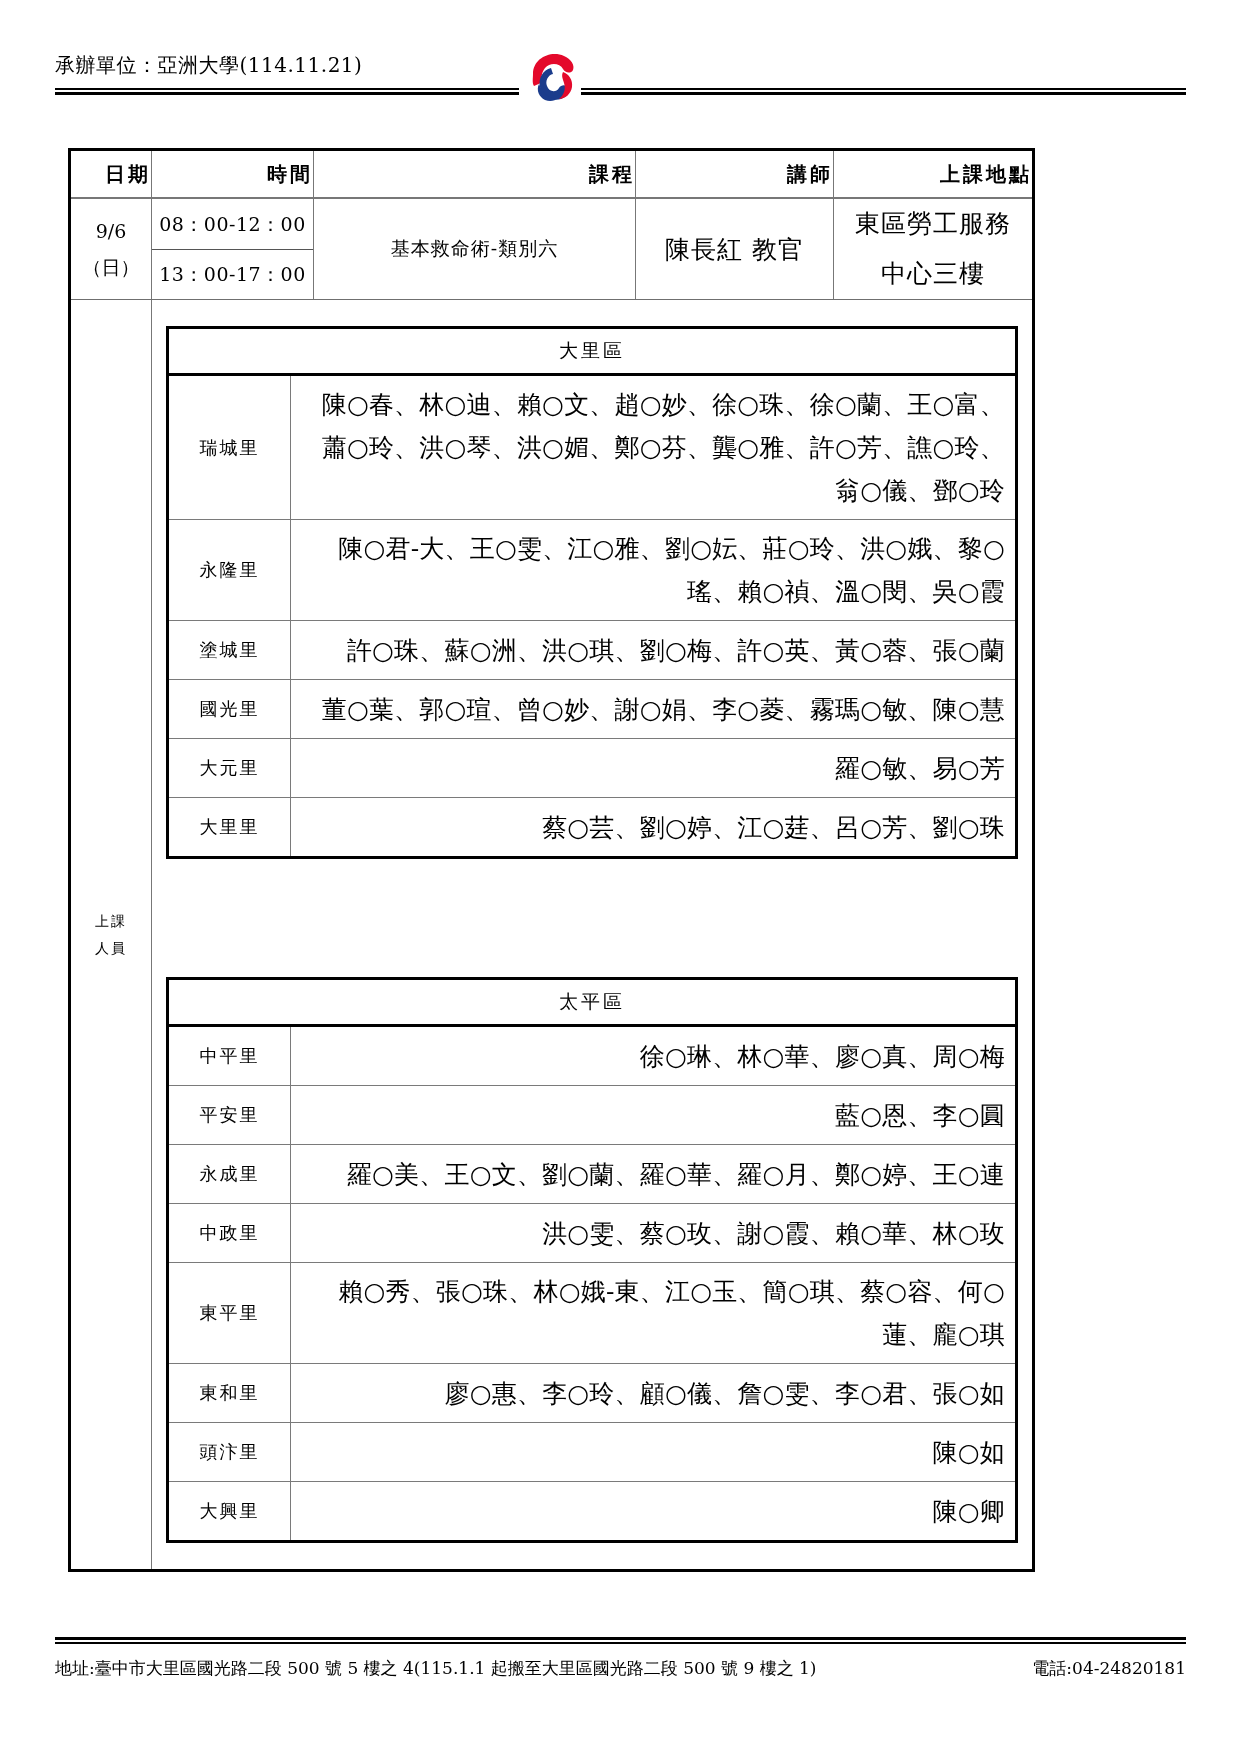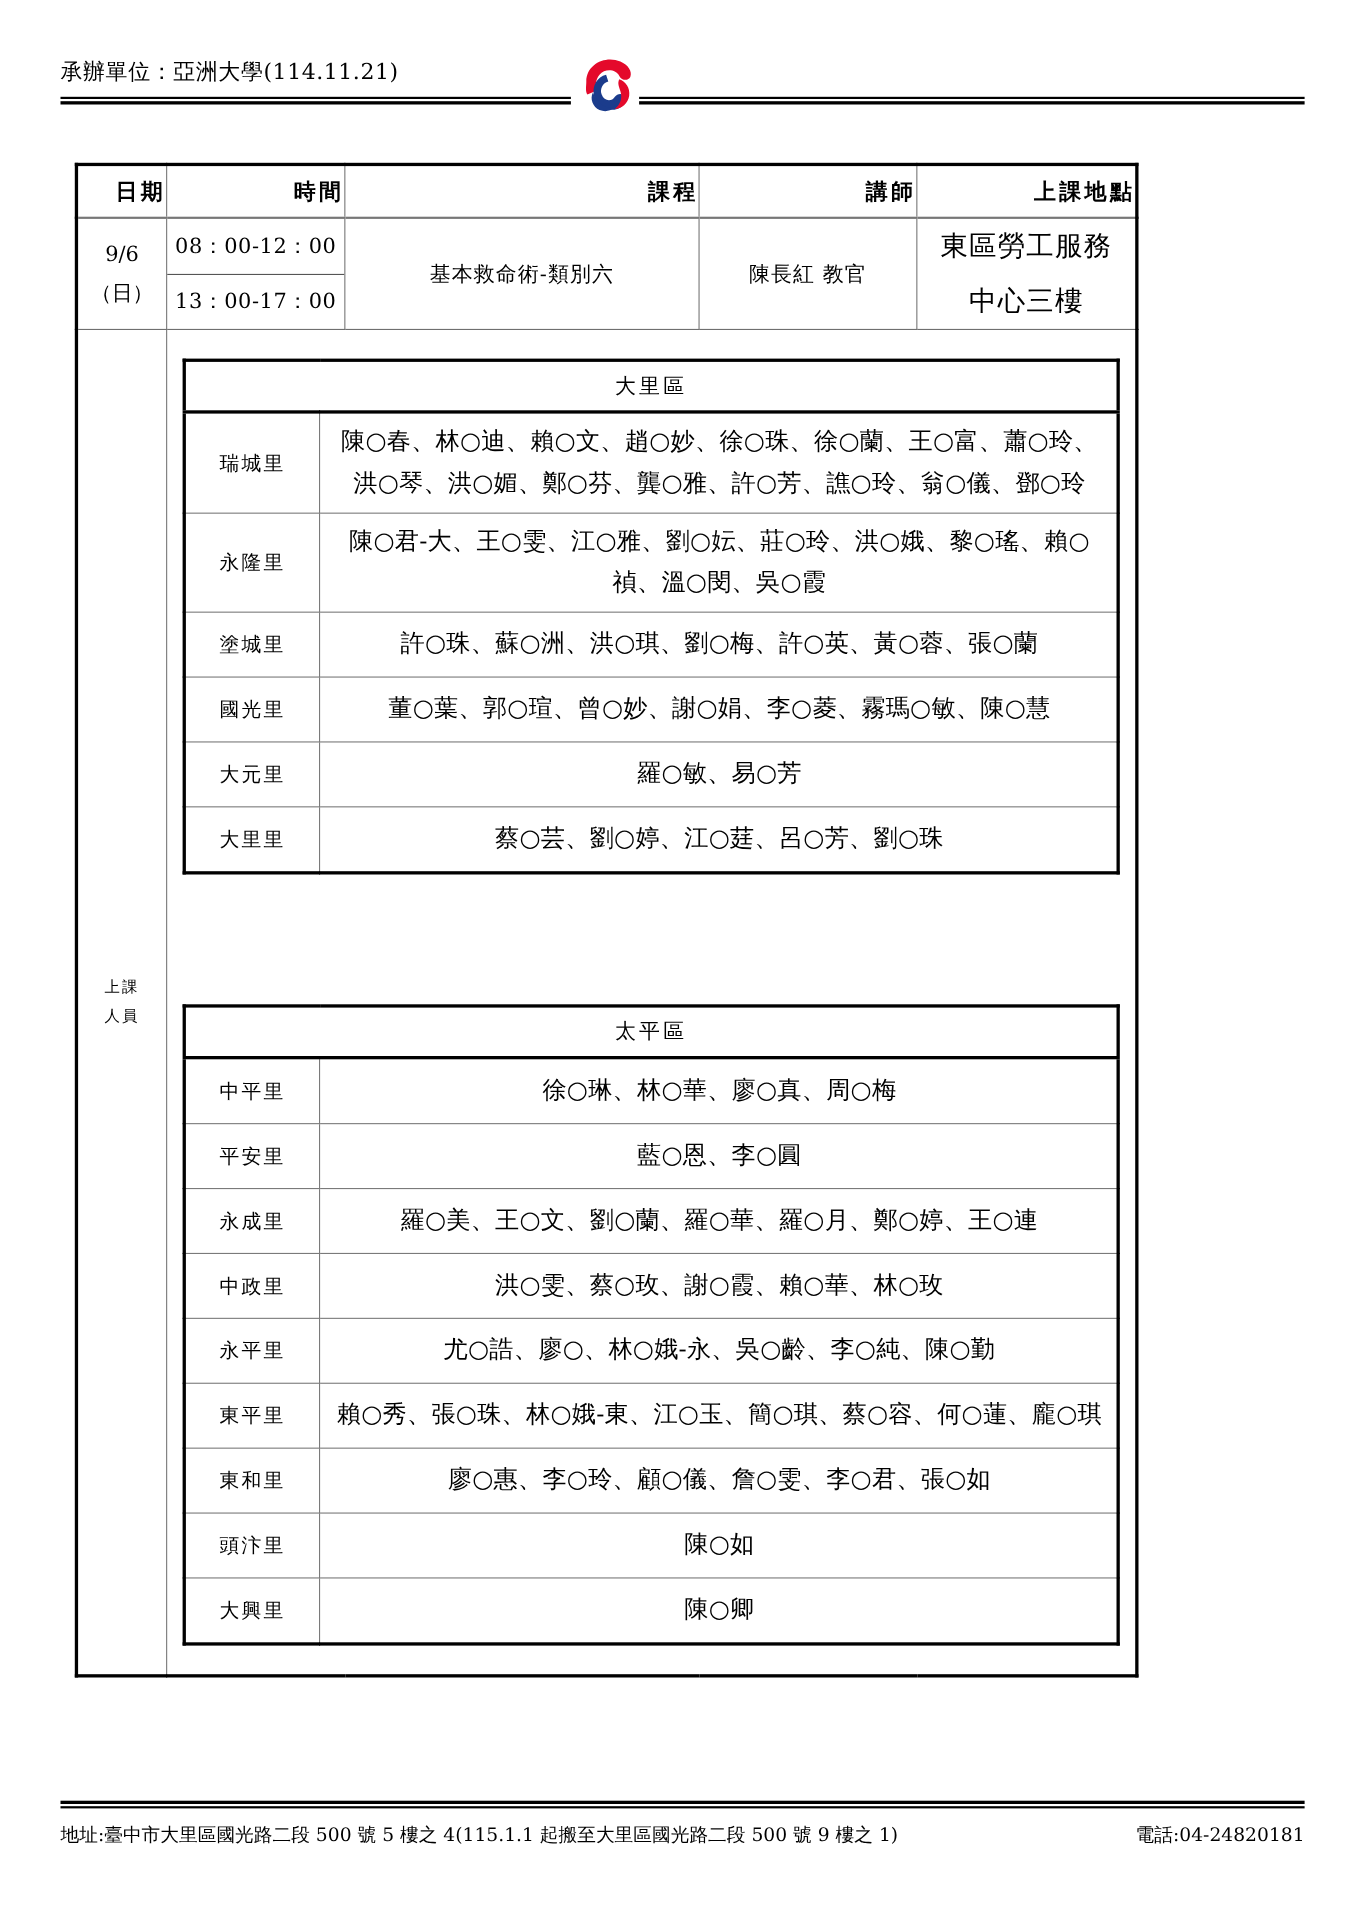--- a/index.html
+++ b/index.html
@@ -119,21 +119,21 @@
   .cell-date .d2 { display: block; }
   .time-stack { padding: 0 !important; }
   .time-stack .t {
     height: 49px;
     line-height: 49px;
     font-size: 19px;
     letter-spacing: 0.5px;
   }
   .time-stack .t.top { border-bottom: 1px solid #555; }
   .cell-course { font-size: 19px; letter-spacing: 1px; }
-  .cell-teacher { font-size: 19px; letter-spacing: 1px; }
+  .cell-teacher { font-size: 25px; letter-spacing: 1px; }
   .cell-place {
     font-size: 25px;
     line-height: 2.0;
     letter-spacing: 1px;
   }
   .cell-place span { display: block; }
 
   
   .label-cell {
     font-size: 14px;
@@ -175,22 +175,22 @@
   }
   .sub-table td.vil {
     width: 123px;
     text-align: center;
     font-size: 18px;
     letter-spacing: 2px;
     border-left: none;
     vertical-align: middle;
   }
   .sub-table td.names {
-    text-align: center;
-    font-size: 22px;
+    text-align: right;
+    font-size: 25px;
     padding: 7px 10px 7px 12px !important;
     line-height: 1.72;
     border-right: none;
     letter-spacing: 0.2px;
     word-break: break-all;
   }
   .sub-table tr.one-line td { height: 44px; }
   .sub-table tr.two-line td { height: 72px; }
 
   .spacer-block { height: 118px; }
@@ -352,24 +352,20 @@
               </tr>
               <tr class="one-line">
                 <td class="vil">永成里</td>
                 <td class="names">羅○美、王○文、劉○蘭、羅○華、羅○月、鄭○婷、王○連</td>
               </tr>
               <tr class="one-line">
                 <td class="vil">中政里</td>
                 <td class="names">洪○雯、蔡○玫、謝○霞、賴○華、林○玫</td>
               </tr>
               <tr class="one-line">
-                <td class="vil">永平里</td>
-                <td class="names">尤○誥、廖○、林○娥-永、吳○齡、李○純、陳○勤</td>
-              </tr>
-              <tr class="one-line">
                 <td class="vil">東平里</td>
                 <td class="names">賴○秀、張○珠、林○娥-東、江○玉、簡○琪、蔡○容、何○蓮、龐○琪</td>
               </tr>
               <tr class="one-line">
                 <td class="vil">東和里</td>
                 <td class="names">廖○惠、李○玲、顧○儀、詹○雯、李○君、張○如</td>
               </tr>
               <tr class="one-line">
                 <td class="vil">頭汴里</td>
                 <td class="names">陳○如</td>

